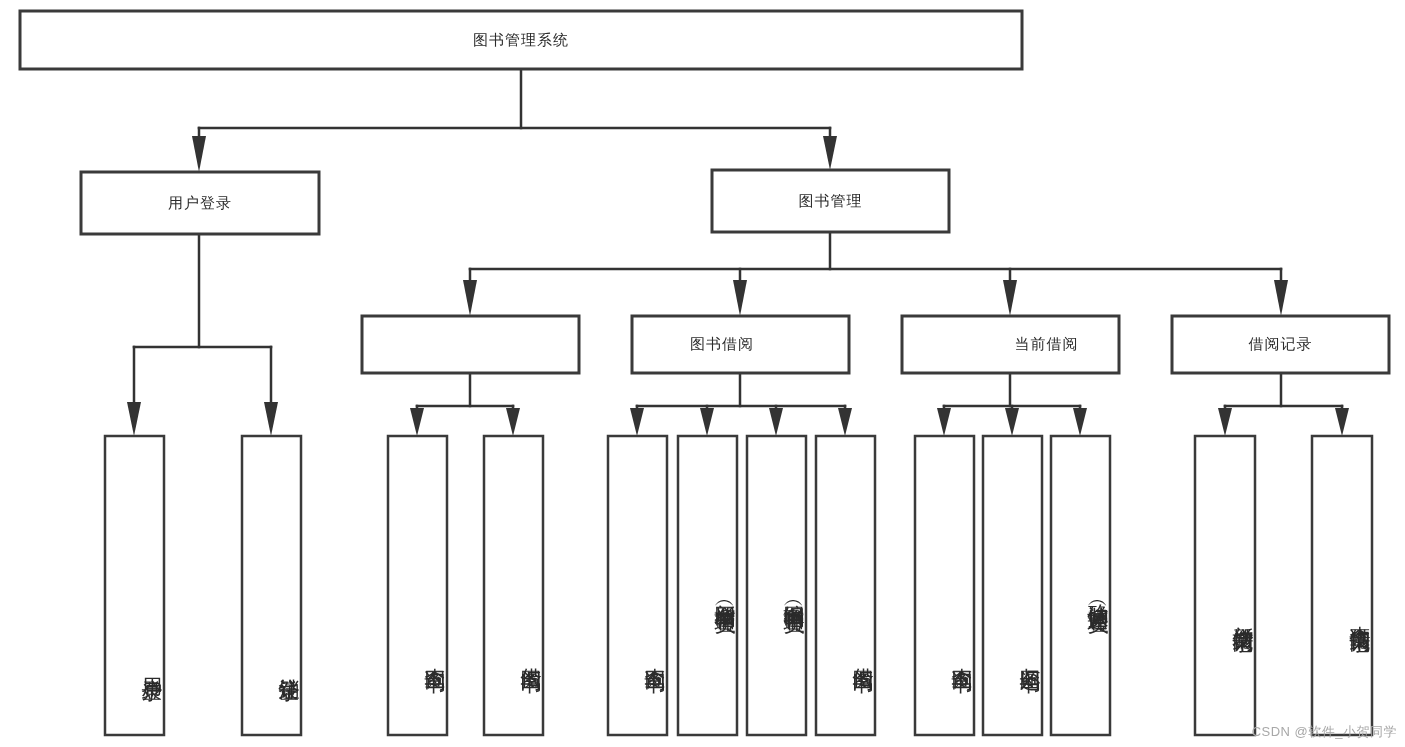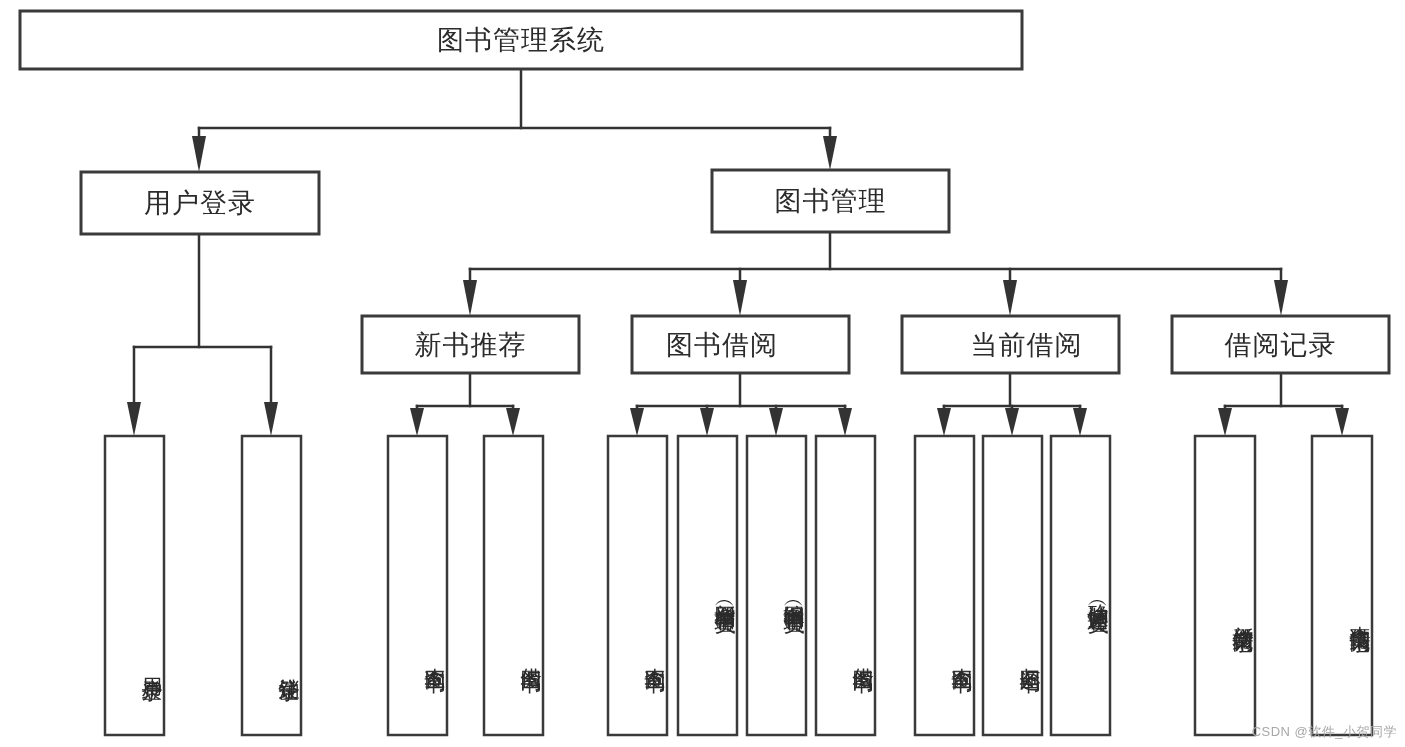--- a/index.html
+++ b/index.html
@@ -61,21 +61,21 @@
     letter-spacing: 1.5px;
     white-space: nowrap;
     pointer-events: none;
   }
   .hlabel {
     position: absolute;
     display: flex;
     align-items: center;
     justify-content: center;
     font-family: "Liberation Sans", "DejaVu Sans", sans-serif;
-    font-size: 27px;
+    font-size: 15px;
     color: #2b2b2b;
     letter-spacing: 1px;
     white-space: nowrap;
     pointer-events: none;
   }
   #watermark {
     position: absolute;
     right: 8px;
     bottom: 6px;
     font-family: "Liberation Sans", "DejaVu Sans", sans-serif;
@@ -193,23 +193,22 @@
     <rect class="node-box thin" x="1051" y="436" width="59" height="299"></rect>
     <rect class="node-box thin" x="1195" y="436" width="60" height="299"></rect>
     <rect class="node-box thin" x="1312" y="436" width="60" height="299"></rect>
   </svg>
 
   <div class="hlabel" style="left:20px; top:11px; width:1002px; height:58px;">图书管理系统</div>
 
   <div class="hlabel" style="left:81px; top:172px; width:238px; height:62px;">用户登录</div>
   <div class="hlabel" style="left:712px; top:170px; width:237px; height:62px;">图书管理</div>
 
-  <div class="hlabel" style="left:362px; top:316px; width:217px; height:57px;">新书推荐</div>
   <div class="hlabel" style="left:632px; top:316px; width:180px; height:57px;">图书借阅</div>
-  <div class="hlabel" style="left:918px; top:316px; width:217px; height:57px;">当前借阅</div>
+  <div class="hlabel" style="left:938px; top:316px; width:217px; height:57px;">当前借阅</div>
   <div class="hlabel" style="left:1172px; top:316px; width:217px; height:57px;">借阅记录</div>
 
   <div class="vlabel-wrap" style="left:105px; top:436px; width:59px; height:299px; padding-top:78px;">用户登录</div>
   <div class="vlabel-wrap" style="left:242px; top:436px; width:59px; height:299px; padding-top:78px;">注销登录</div>
   <div class="vlabel-wrap" style="left:388px; top:436px; width:59px; height:299px; padding-top:68px;">查询图书</div>
   <div class="vlabel-wrap" style="left:484px; top:436px; width:59px; height:299px; padding-top:68px;">借阅图书</div>
   <div class="vlabel-wrap" style="left:608px; top:436px; width:59px; height:299px; padding-top:68px;">查询图书</div>
   <div class="vlabel-wrap" style="left:678px; top:436px; width:59px; height:299px; padding-top:8px;">新增图书（管理员）</div>
   <div class="vlabel-wrap" style="left:747px; top:436px; width:59px; height:299px; padding-top:8px;">编辑图书（管理员）</div>
   <div class="vlabel-wrap" style="left:816px; top:436px; width:59px; height:299px; padding-top:68px;">借阅图书</div>

